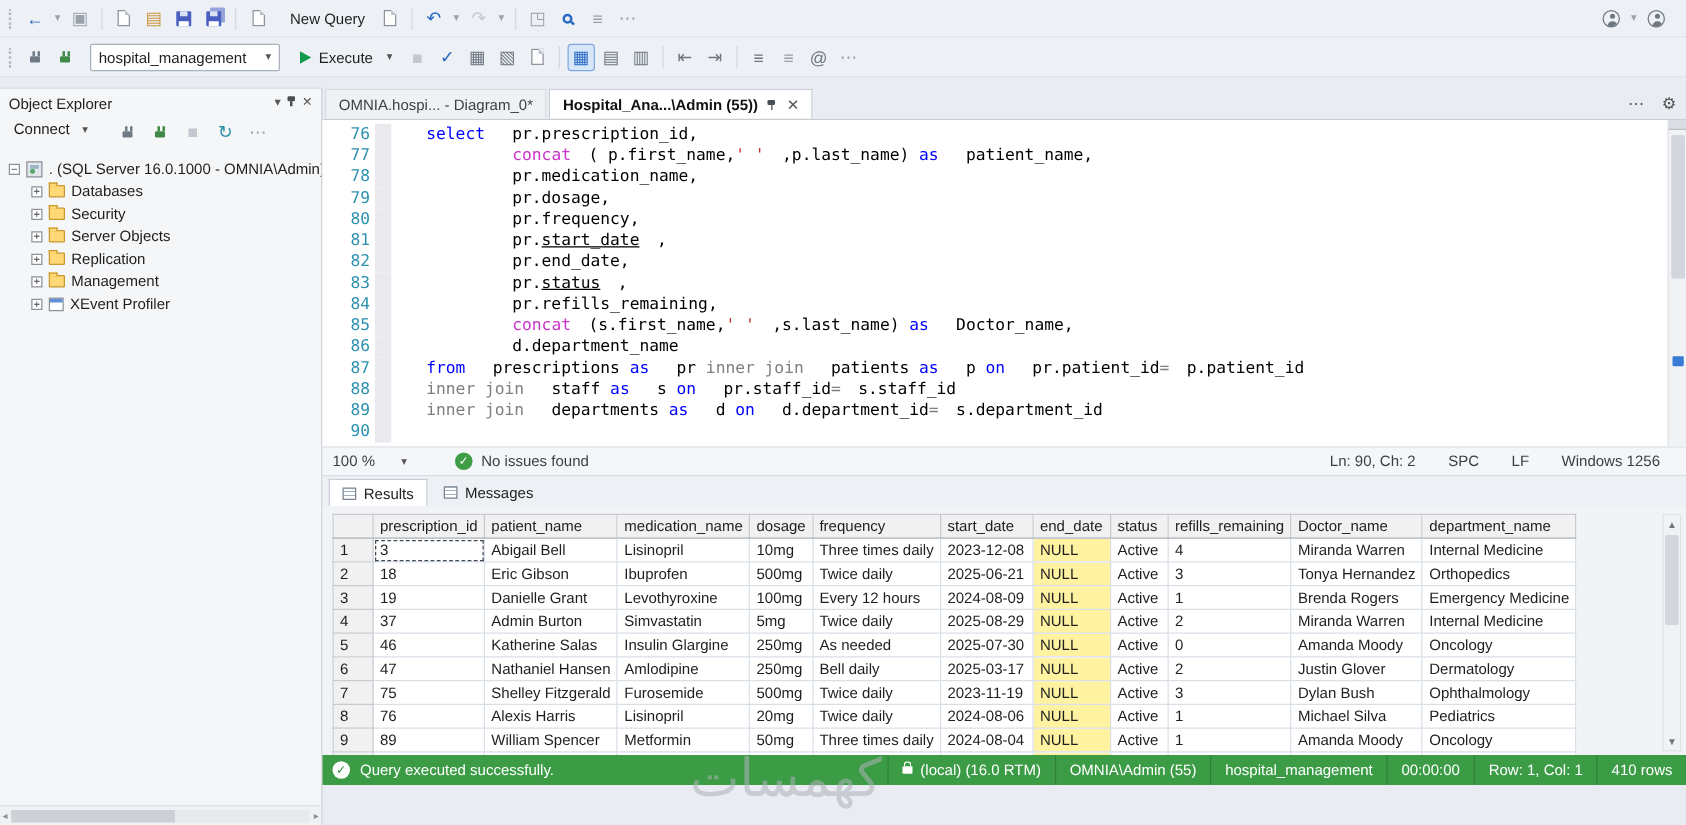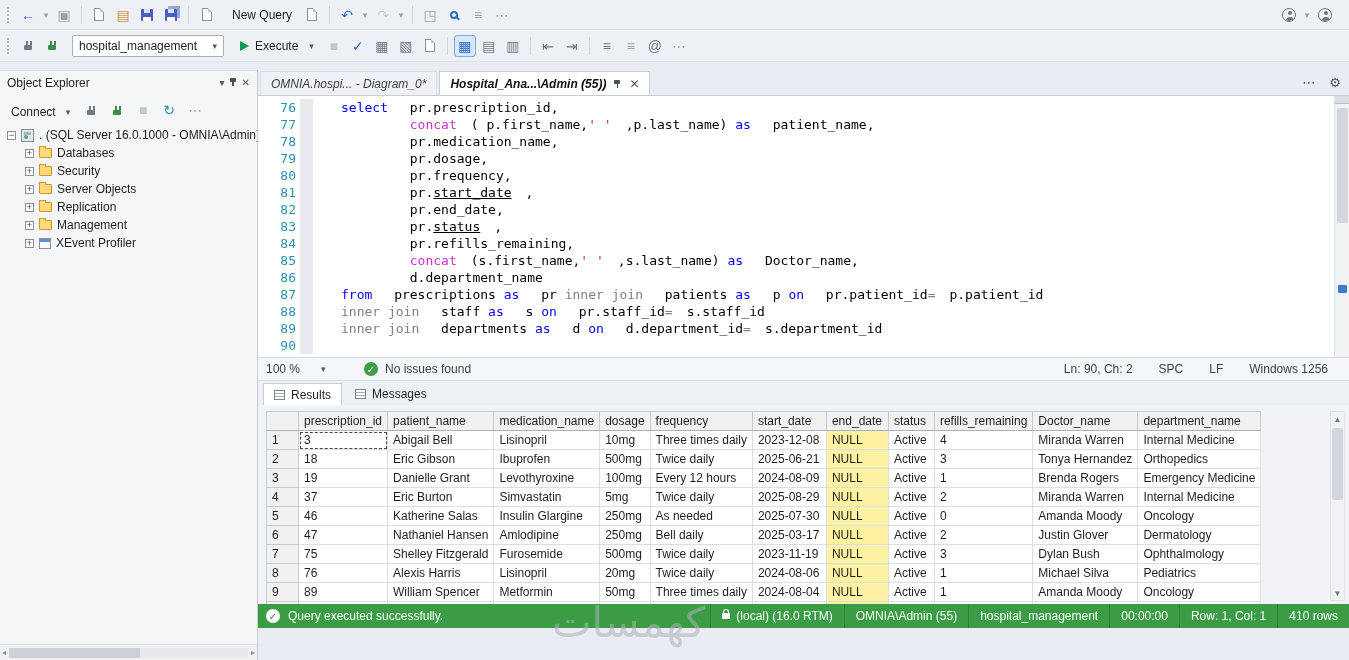--- a/index.html
+++ b/index.html
@@ -61,32 +61,32 @@
   .i-server::after{content:''; position:absolute; left:2px; bottom:2px; width:4px; height:4px; background:#59A869; border-radius:50%;}
   .i-profiler{width:12px; height:11px; background:#fff; border:1px solid #8A9199; position:relative; flex:none;}
   .i-profiler::before{content:''; position:absolute; top:0; left:0; right:0; height:3px; background:#5C8FD6;}
   
   .content{display:flex; height:566px;}
   .left-panel{width:258px; min-width:258px; display:flex; flex-direction:column; background:#F5F6F8;
               border-right:1px solid #C9CED6; margin-top:8px; height:590px;}
   .oe-header{height:24px; display:flex; align-items:center; padding:0 7px; gap:4px; border-top:1px solid #D8DDE4;}
   .oe-title{flex:1; font-size:12px;}
   .oe-hicon{color:#555; font-size:10px; cursor:pointer;}
-  .oe-toolbar{height:27px; display:flex; align-items:flex-end; padding:0 5px; gap:3px;}
+  .oe-toolbar{height:27px; display:flex; align-items:flex-start; padding:0 5px; gap:14px;}
   .connect-dd{display:inline-flex; gap:5px; align-items:center; padding:2px 6px; cursor:pointer;}
   .tree{flex:1; padding-top:5px; overflow:hidden; font-size:12px;}
   .tree-row{display:flex; align-items:center; height:18px; gap:5px; padding-left:7px; cursor:pointer; white-space:nowrap;}
   .tree-row.child{padding-left:25px;}
   .expander{width:9px; height:9px; border:1px solid #8A9199; background:#fff; font-size:9px; line-height:7px; text-align:center; color:#444; flex:none;}
   .oe-hscroll{height:16px; background:#F0F1F3; border-top:1px solid #DDE0E5; display:flex; align-items:center; padding:0 2px; font-size:8px; color:#8A9199;}
   .oe-htrack{flex:1; height:10px; margin:0 3px; background:#E7E9EC; position:relative;}
   .oe-hthumb{position:absolute; left:0; top:0; height:10px; width:55%; background:#CDD1D7;}
   
   .right-col{flex:1; display:flex; flex-direction:column; margin-top:8px; min-width:0; position:relative;}
-  .tabbar{height:25px; display:flex; align-items:flex-end; gap:2px; padding-left:2px; position:relative;font-style:italic;}
+  .tabbar{height:25px; display:flex; align-items:flex-end; gap:2px; padding-left:2px; position:relative;}
   .tab{height:24px; display:flex; align-items:center; gap:7px; padding:0 10px; font-size:12px; cursor:pointer; white-space:nowrap;}
   .tab.inactive{background:#EFF1F5; border:1px solid #D8DDE4; border-bottom:none; color:#3B3F45;}
   .tab.active{background:#FFF; border:1px solid #C9CED6; border-bottom:none; font-weight:bold; color:#111;}
   .tab-close{font-size:12px; color:#555; font-weight:normal;}
   .tabbar-right{position:absolute; right:8px; top:5px; display:flex; gap:14px; color:#555; font-size:13px;}
   .editor{height:262px; background:#fff; border-top:1px solid #C9CED6; display:flex; position:relative;}
   .code-lines{flex:1; padding-top:3px; font-family:"DejaVu Sans Mono","Liberation Mono",monospace; font-size:13px;
               line-height:17px; white-space:pre; overflow:hidden;}
   .code-line{display:flex; height:17px;}
   .ln{width:42px; text-align:right; color:#2B91AF; flex:none; padding-right:4px;}
@@ -420,21 +420,21 @@
               <td>2024-08-09</td>
               <td class="null">NULL</td>
               <td>Active</td>
               <td>1</td>
               <td>Brenda Rogers</td>
               <td>Emergency Medicine</td>
             </tr>
             <tr>
               <td class="rowhdr">4</td>
               <td>37</td>
-              <td>Eric Burton</td>
+              <td>Admin Burton</td>
               <td>Simvastatin</td>
               <td>5mg</td>
               <td>Twice daily</td>
               <td>2025-08-29</td>
               <td class="null">NULL</td>
               <td>Active</td>
               <td>2</td>
               <td>Miranda Warren</td>
               <td>Internal Medicine</td>
             </tr>

